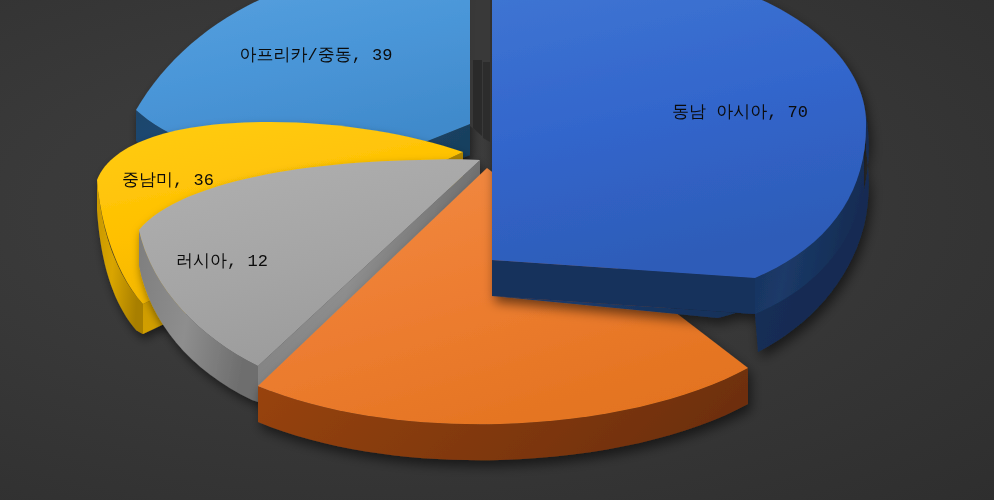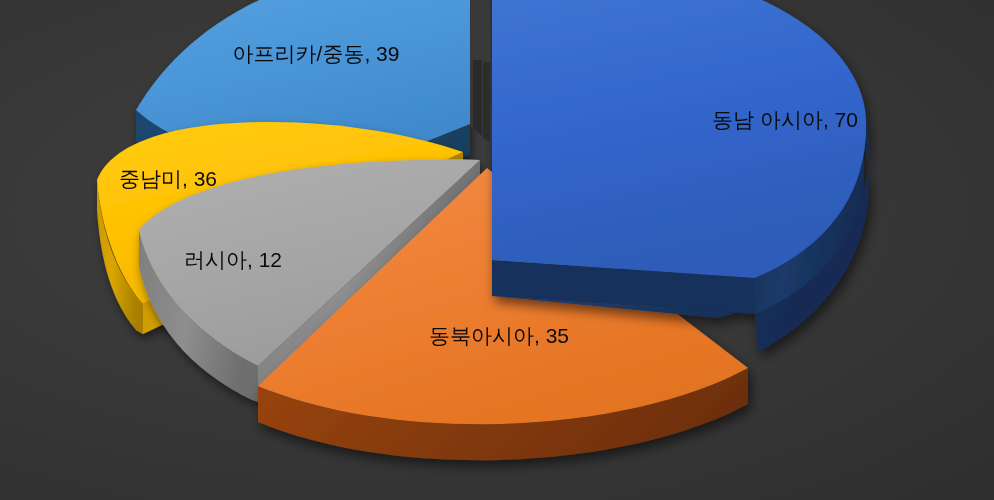--- a/index.html
+++ b/index.html
@@ -20,22 +20,22 @@
     position: absolute;
     left: 0;
     top: 0;
     width: 994px;
     height: 500px;
     display: block;
   }
   .slice-label {
     position: absolute;
     color: #0b0b0b;
-    font-size: 21px;
-    font-family: Liberation Sans, sans-serif;
+    font-size: 17px;
+    font-family: Liberation Mono, monospace;
     white-space: nowrap;
     letter-spacing: 0px;
     pointer-events: none;
     transform: translate(-50%, -50%);
   }
 </style>
 </head>
 <body>
 
 <div id="chart-root">
@@ -184,23 +184,22 @@
                C 862,34 740,-38 560,-40 Z" fill="url(#gradBlueTop)"></path>
     </g>
 
     <g>
       <path d="M 470,-2 L 470,126 L 490,142 L 490,-2 Z" fill="#3a3a3a" opacity="0.9"></path>
       <path d="M 473,60 L 473,128 L 482,136 L 482,60 Z" fill="#1f1f1f" opacity="0.55"></path>
       <path d="M 483,62 L 483,138 L 490,142 L 490,62 Z" fill="#242424" opacity="0.6"></path>
     </g>
   </svg>
 
-  <div class="slice-label" style="left:740px; top:120px;margin-left:45px;">동남 아시아, 70</div>
-
-  <div class="slice-label" style="left:499px; top:336px;">동북아시아, 35</div>
-
-  <div class="slice-label" style="left:233px; top:260px;">러시아, 12</div>
+  <div class="slice-label" style="left:740px; top:111px;">동남 아시아, 70</div>
+
+
+  <div class="slice-label" style="left:222px; top:260px;">러시아, 12</div>
 
   <div class="slice-label" style="left:168px; top:179px;">중남미, 36</div>
 
   <div class="slice-label" style="left:316px; top:54px;">아프리카/중동, 39</div>
 
 </div>
 
 </body></html>

